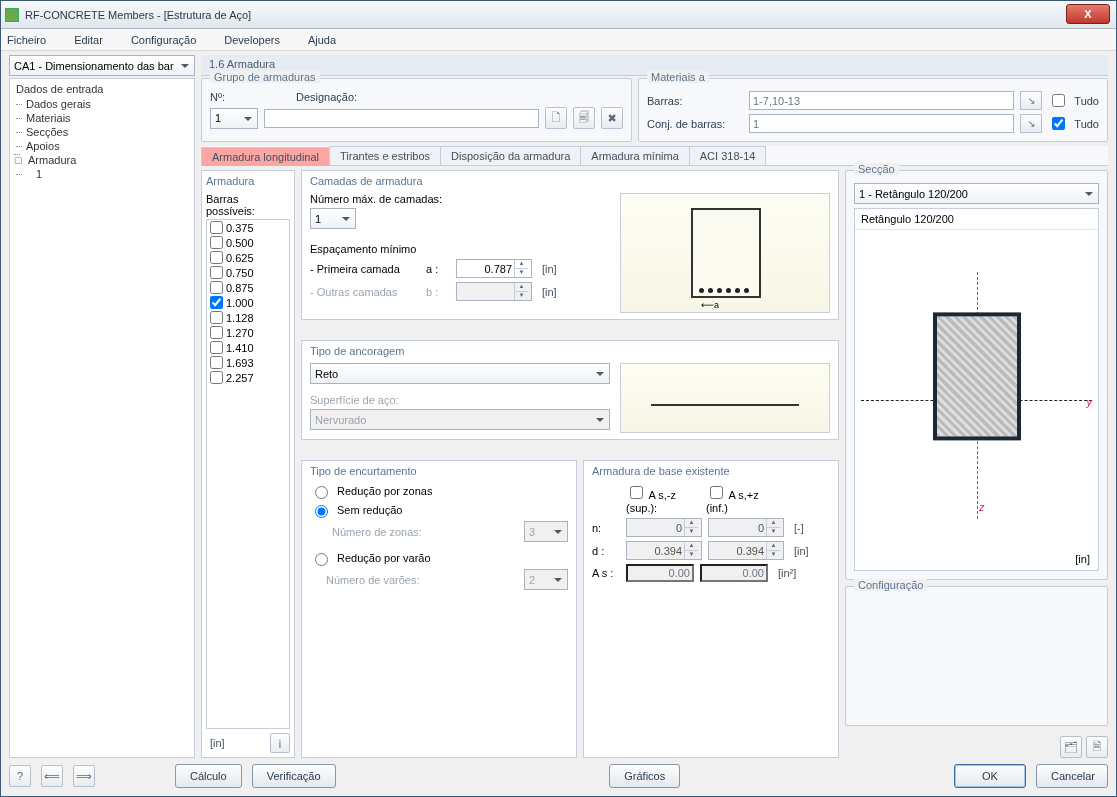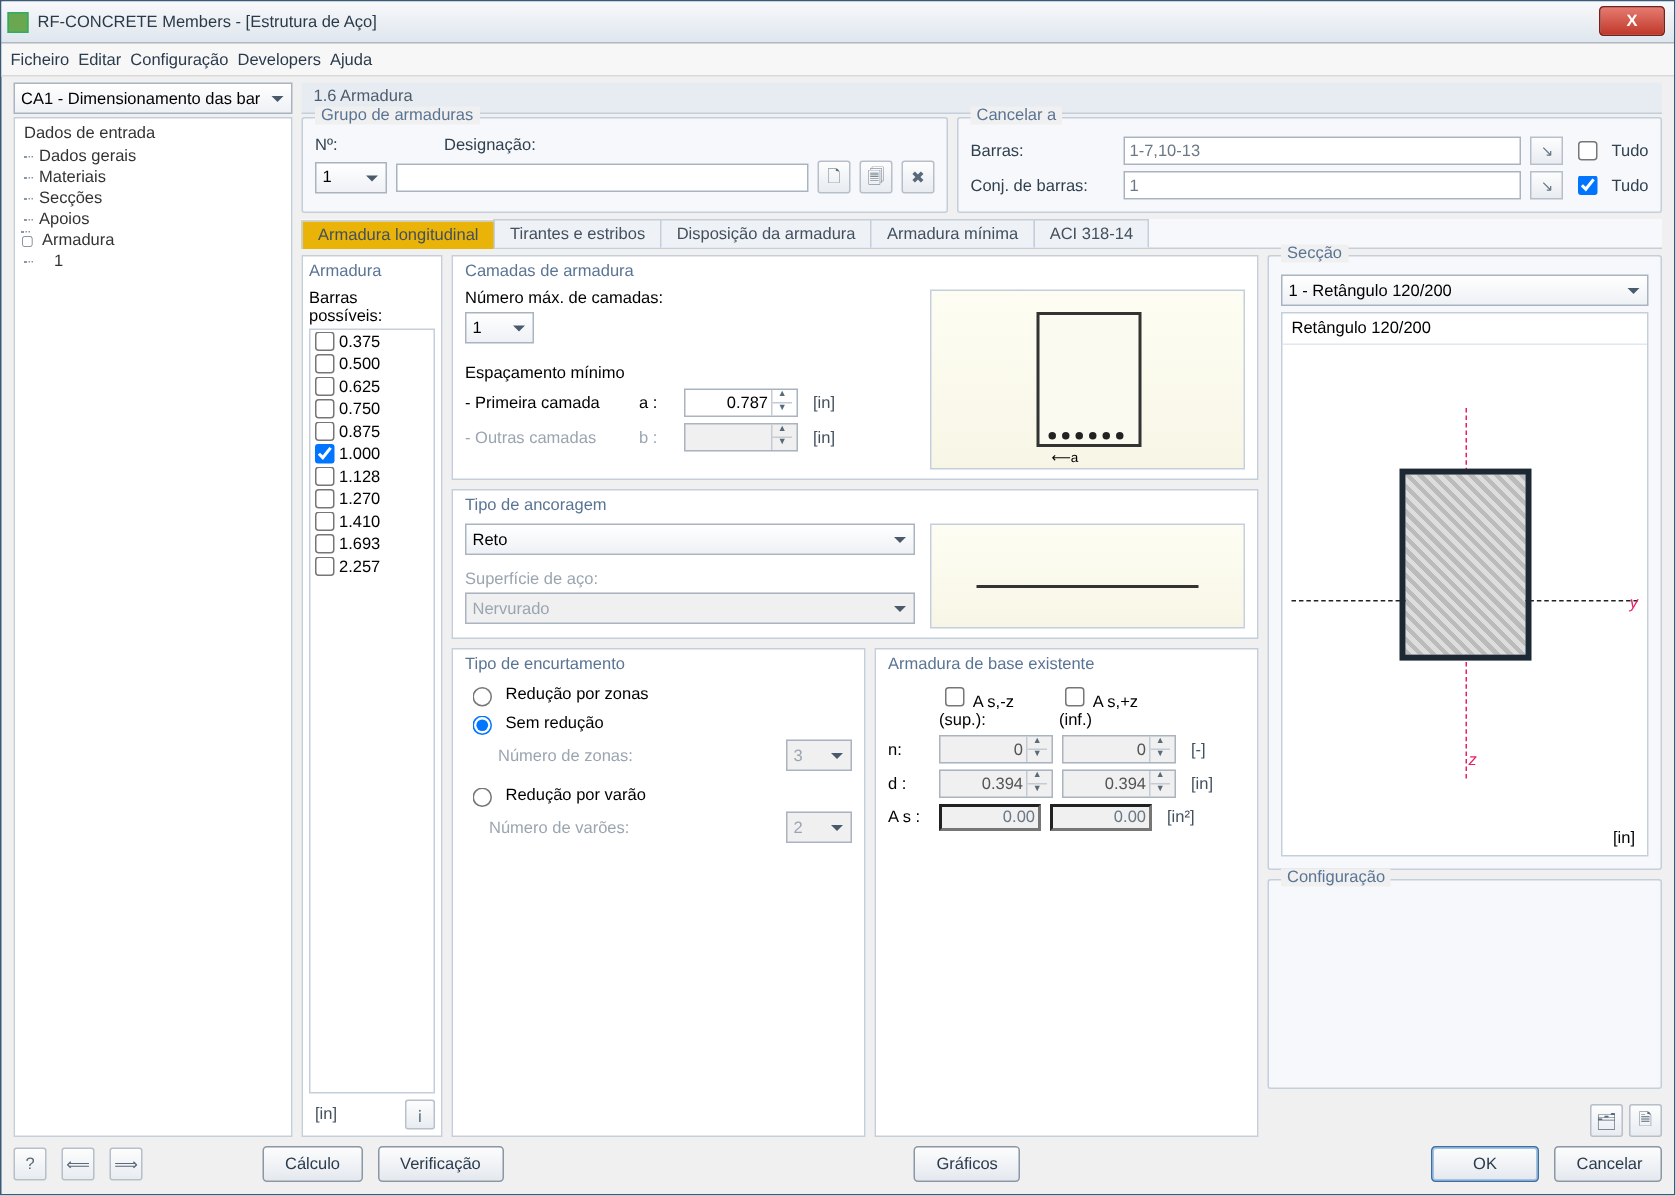--- a/index.html
+++ b/index.html
@@ -2,21 +2,21 @@
 <html><head>
 <meta charset="utf-8">
 <style>
   * { box-sizing: border-box; font-family: "Segoe UI", Tahoma, sans-serif; font-size: 11px; }
   body { margin:0; background:#fff; }
   .window { width:1117px; height:797px; border:1px solid #3b5a78; background:#f0f0f0; display:flex; flex-direction:column; }
   .titlebar { height:28px; background:linear-gradient(#f8f9fb,#dfe6ee); display:flex; align-items:center; padding:0 4px; border-bottom:1px solid #b0b8c0; position:relative; }
   .titlebar .app-icon { width:14px; height:14px; background:#6aa84f; border:1px solid #3a6; margin-right:6px; }
   .titlebar .title { color:#2b3a48; }
   .titlebar .close { position:absolute; right:6px; top:3px; width:44px; height:20px; background:linear-gradient(#e67a6f,#c0392b); border:1px solid #7a1f16; border-radius:3px; color:#fff; text-align:center; line-height:18px; font-weight:bold; }
-  .menubar { height:22px; background:#f7f7f7; border-bottom:1px solid #d8d8d8; display:flex; align-items:center; padding:0 6px; gap:6px; color:#2a3b4d; }
+  .menubar { height:22px; background:#f7f7f7; border-bottom:1px solid #d8d8d8; display:flex; align-items:center; padding:0 6px; gap:28px; color:#2a3b4d; }
   .menubar span { cursor:default; }
   .body { flex:1; display:flex; flex-direction:column; padding:4px 8px 8px 8px; }
   .toprow { display:flex; gap:6px; align-items:stretch; }
   .combo { height:21px; border:1px solid #a9b4c0; background:linear-gradient(#fff,#eef1f5); padding:0 18px 0 4px; position:relative; display:flex; align-items:center; }
   .combo::after { content:""; position:absolute; right:5px; top:8px; border:4px solid transparent; border-top-color:#4a5a6a; }
   .page-title { flex:1; background:#e7ecf2; border-bottom:1px solid #c5cedb; padding:3px 8px; color:#4e5b6a; }
   .main { flex:1; display:flex; gap:6px; margin-top:2px; min-height:0; }
   .nav { width:186px; border:1px solid #c5cedb; background:#fff; padding:4px 6px; }
   .nav-title { color:#333; margin-bottom:2px; }
   .nav-item { color:#333; padding:1px 0 1px 10px; position:relative; }
@@ -27,28 +27,28 @@
   .content { flex:1; display:flex; flex-direction:column; gap:4px; min-width:0; }
   .groupbox { border:1px solid #c5cedb; border-radius:2px; padding:6px 8px 8px 8px; position:relative; background:#f6f8fb; }
   .groupbox > .legend { position:absolute; top:-8px; left:8px; background:#f0f0f0; padding:0 4px; color:#5a7494; }
   .row { display:flex; align-items:center; gap:6px; }
   label.lbl { color:#31404f; }
   input[type=text].field, .spin { height:19px; border:1px solid #a9b4c0; background:#fff; padding:0 3px; }
   .field.ro { background:#f0f0f0; color:#6b7886; }
   .iconbtn { width:22px; height:22px; border:1px solid #b6bfca; background:linear-gradient(#fdfdfd,#e8ecf1); border-radius:2px; display:flex; align-items:center; justify-content:center; color:#5a6a7a; }
   .tabs { display:flex; border-bottom:1px solid #c5cedb; background:#f6f8fb; }
   .tab { padding:3px 10px; border:1px solid #c5cedb; border-bottom:none; margin-right:-1px; background:#eef1f5; color:#43505e; cursor:default; }
-  .tab.active { background:#eab308; font-weight:normal; border-top:1px solid #c5cedb; position:relative; top:1px; }
+  .tab.active { background:#fca5a5; font-weight:normal; border-top:1px solid #c5cedb; position:relative; top:1px; }
   .midrow { flex:1; display:flex; gap:6px; min-height:0; }
   .leftcol { width:638px; display:flex; gap:6px; }
   .armadura-box { width:94px; border:1px solid #c5cedb; background:#fff; padding:4px; display:flex; flex-direction:column; }
   .barras-list { flex:1; border:1px solid #c5cedb; background:#fff; margin-top:2px; overflow:auto; }
   .barras-list div { display:flex; align-items:center; padding:0 3px; height:15px; }
   .barras-list input { margin:0 3px 0 0; }
-  .panels { flex:1; display:flex; flex-direction:column; gap:6px; }
+  .panels { flex:1; display:flex; flex-direction:column; gap:20px; }
   .panel { border:1px solid #c5cedb; background:#fff; padding:6px 8px; }
   .panel .plegend { color:#5a7494; margin:-2px 0 6px 0; }
   .previewbox { width:210px; height:120px; border:1px solid #c5cedb; background:linear-gradient(#fdfdf3,#f7f6e6); float:right; margin-left:8px; position:relative; }
   .spin { display:inline-flex; align-items:center; }
   .spin input { border:none; width:54px; text-align:right; padding-right:2px; background:transparent; }
   .spin .spbtns { width:14px; height:17px; border-left:1px solid #c3ccd6; display:flex; flex-direction:column; }
   .spin .spbtns span { flex:1; font-size:6px; text-align:center; color:#5a6a7a; border-bottom:1px solid #c3ccd6; }
   .spin .spbtns span:last-child { border:none; }
   .unit { color:#43505e; margin-left:4px; }
   .dimmed { color:#9aa5b1; }
@@ -116,21 +116,21 @@
                   <span>1</span>
                 </div>
               <input type="text" class="field" style="flex: 1 1 0%;" value="">
               <div class="iconbtn">🗋</div>
               <div class="iconbtn">🗐</div>
               <div class="iconbtn">✖</div>
             </div>
           </div>
 
           <div class="groupbox" style="width:470px;">
-            <span class="legend">Cancelar a</span>
+            <span class="legend">Materiais a</span>
             <div class="row" style="margin-top:6px;">
               <label class="lbl" style="width:96px">Barras:</label>
               <input type="text" class="field ro" style="flex: 1 1 0%;" readonly="" value="1-7,10-13">
               <div class="chkpick">↘</div>
               <input type="checkbox" style="">
               <label class="lbl">Tudo</label>
             </div>
             <div class="row" style="margin-top:4px;">
               <label class="lbl" style="width:96px">Conj. de barras:</label>
               <input type="text" class="field ro" style="flex: 1 1 0%;" readonly="" value="1">

